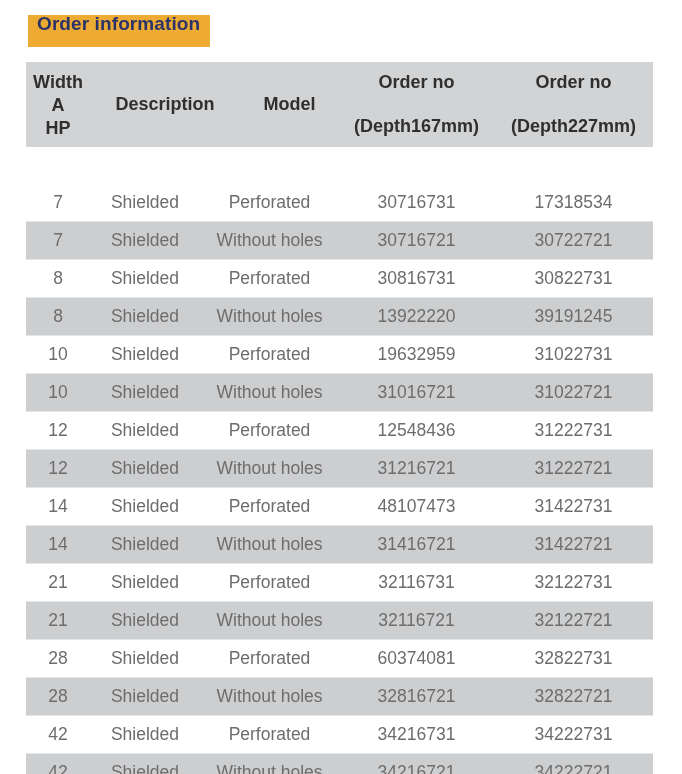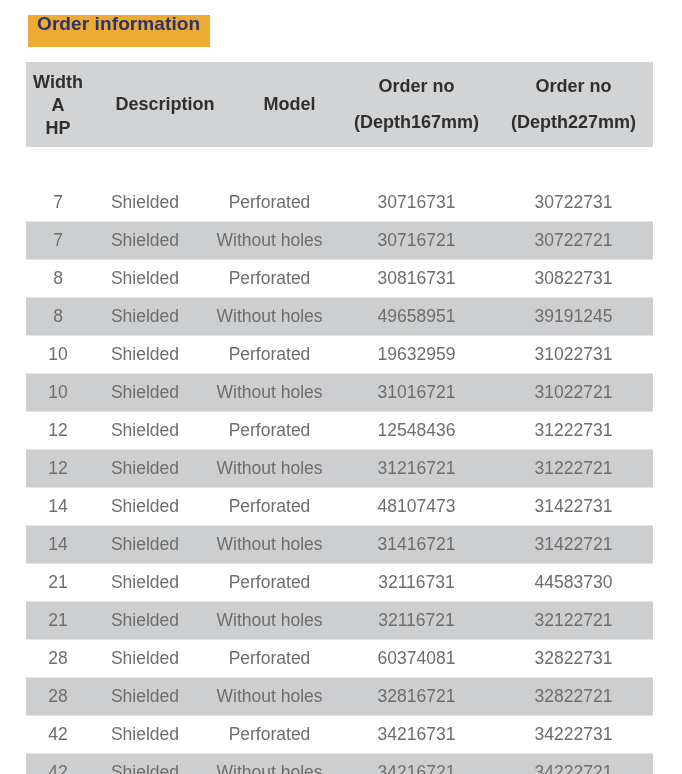--- a/index.html
+++ b/index.html
@@ -78,20 +78,21 @@
     height: 85px;
     box-sizing: border-box;
   }
   th .stack .ln { display: block; white-space: nowrap; }
 
   
   th.col-width .stack { padding-top: 2px; }
 
   
   th.col-order .stack {
+    justify-content: space-between;
     padding-top: 9px;
     padding-bottom: 9px;
     gap: 12px;
   }
 
   
   th.col-mid .stack { justify-content: center; margin-left: 40px; }
 
   table.order-table tbody td {
     font-size: 17.5px;
@@ -174,41 +175,41 @@
       </thead>
       <tbody id="table-body">
           <tr class="spacer-row">
             <td colspan="5"></td>
           </tr>
           <tr class="row-plain">
             <td>7</td>
             <td>Shielded</td>
             <td>Perforated</td>
             <td>30716731</td>
-            <td>30722731</td>
+            <td>17318534</td>
           </tr>
           <tr class="row-alt">
             <td>7</td>
             <td>Shielded</td>
             <td>Without holes</td>
             <td>30716721</td>
             <td>30722721</td>
           </tr>
           <tr class="row-plain">
             <td>8</td>
             <td>Shielded</td>
             <td>Perforated</td>
             <td>30816731</td>
             <td>30822731</td>
           </tr>
           <tr class="row-alt">
             <td>8</td>
             <td>Shielded</td>
             <td>Without holes</td>
-            <td>49658951</td>
+            <td>13922220</td>
             <td>39191245</td>
           </tr>
           <tr class="row-plain">
             <td>10</td>
             <td>Shielded</td>
             <td>Perforated</td>
             <td>19632959</td>
             <td>31022731</td>
           </tr>
           <tr class="row-alt">
@@ -244,21 +245,21 @@
             <td>Shielded</td>
             <td>Without holes</td>
             <td>31416721</td>
             <td>31422721</td>
           </tr>
           <tr class="row-plain">
             <td>21</td>
             <td>Shielded</td>
             <td>Perforated</td>
             <td>32116731</td>
-            <td>44583730</td>
+            <td>32122731</td>
           </tr>
           <tr class="row-alt">
             <td>21</td>
             <td>Shielded</td>
             <td>Without holes</td>
             <td>32116721</td>
             <td>32122721</td>
           </tr>
           <tr class="row-plain">
             <td>28</td>

